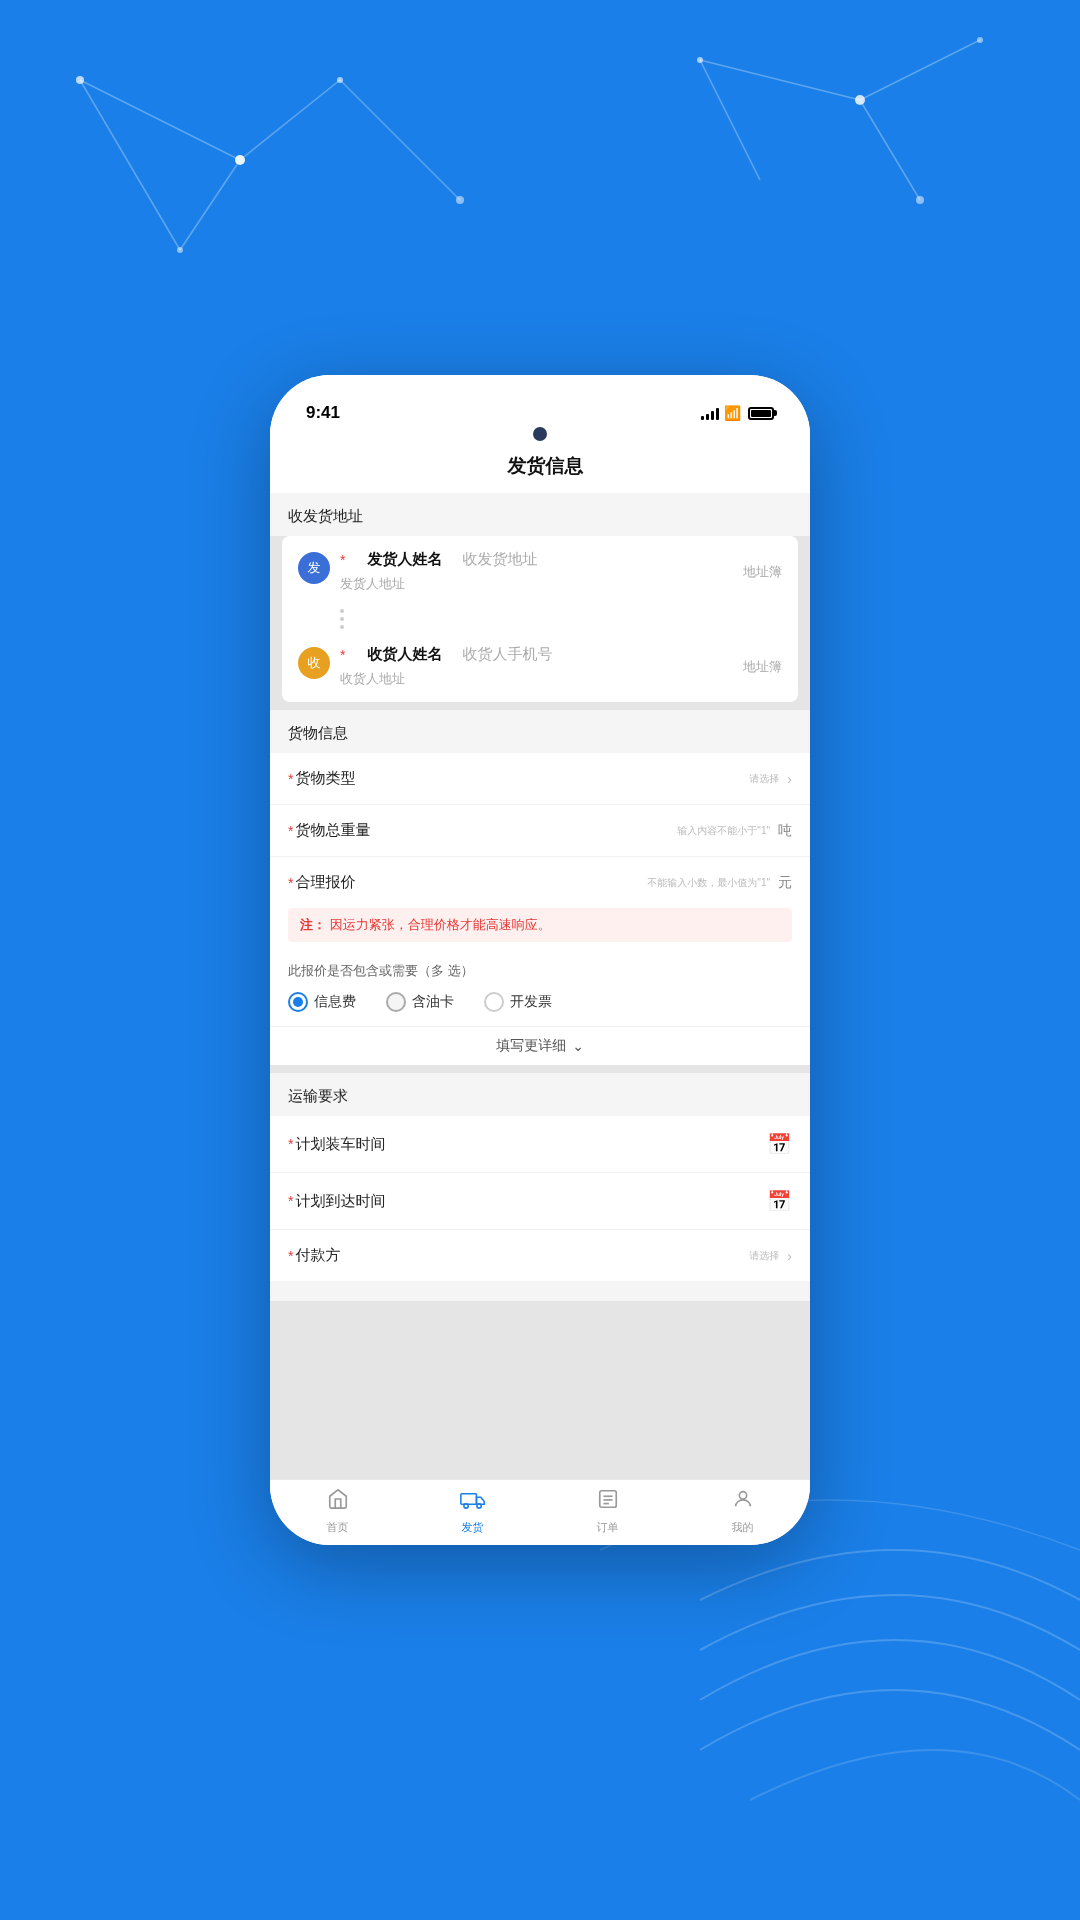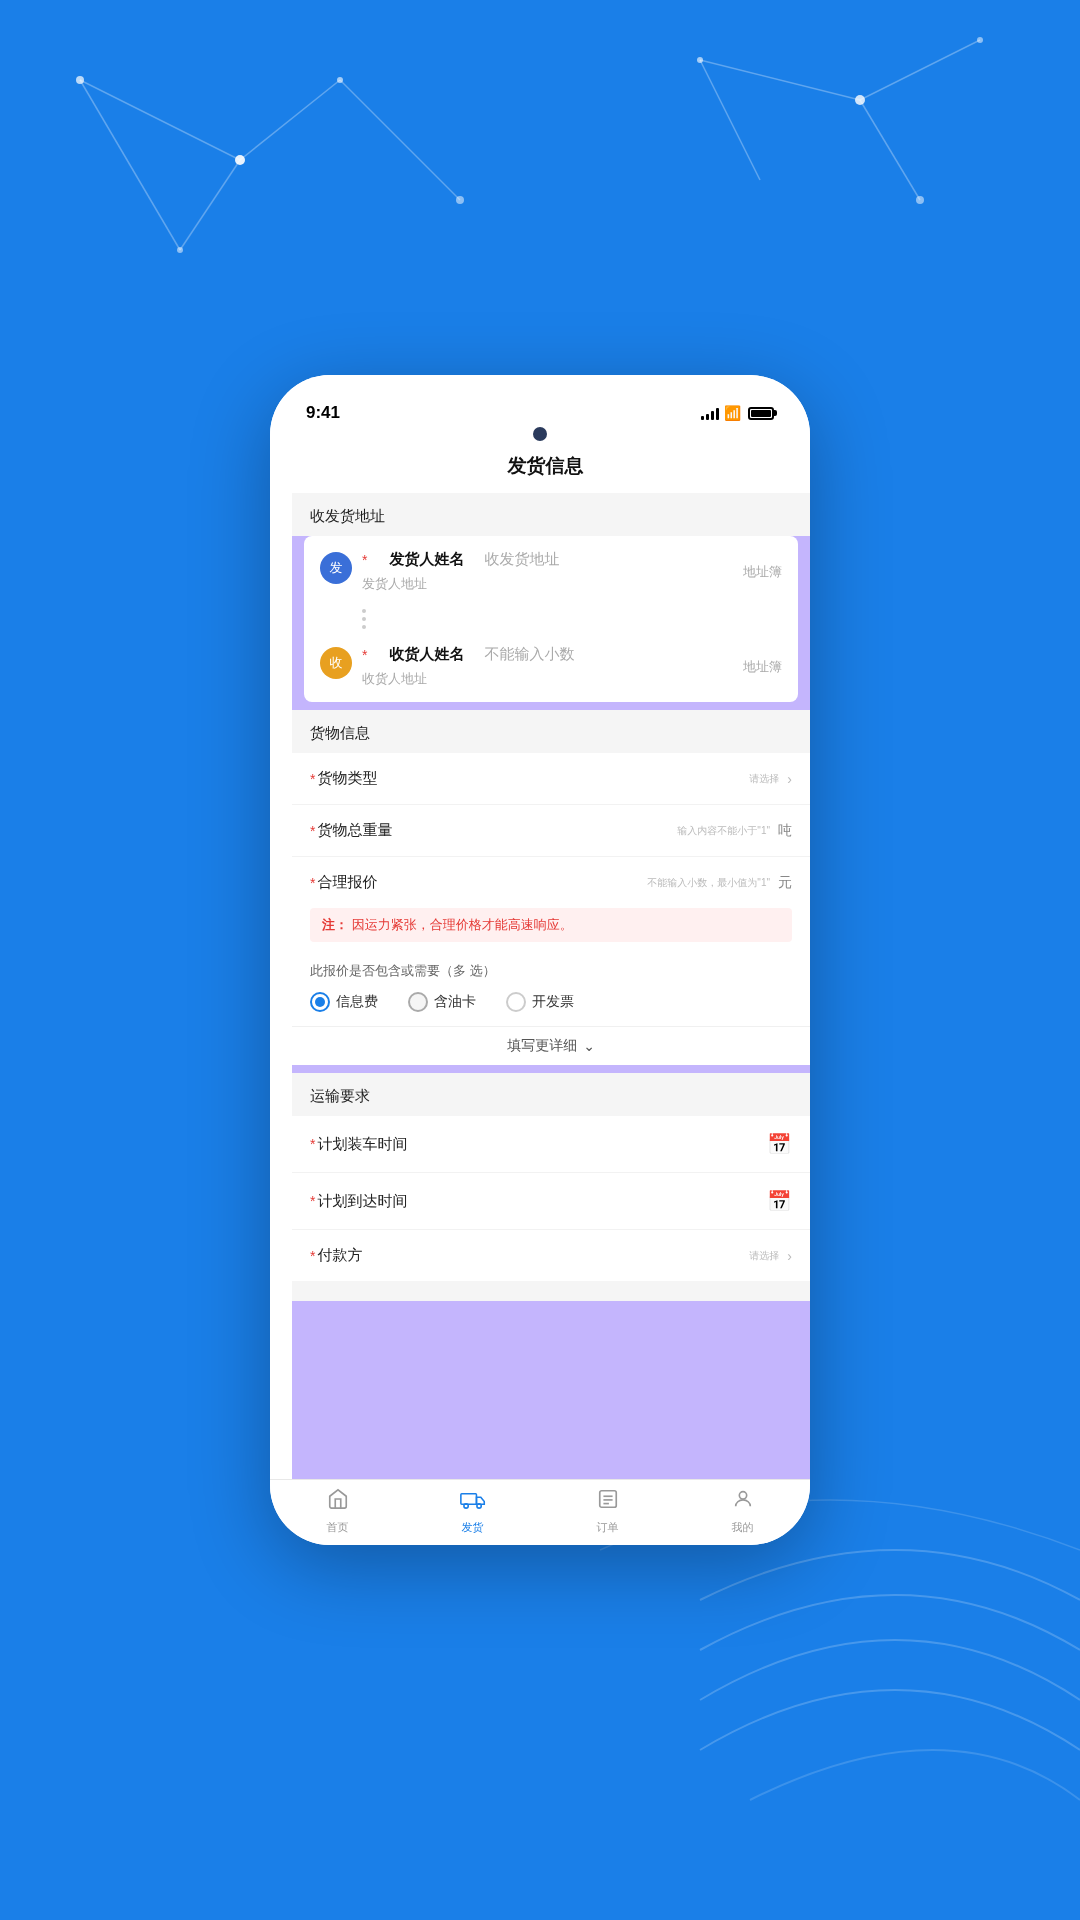--- a/index.html
+++ b/index.html
@@ -115,24 +115,23 @@
       padding: 12px 0 14px;
       font-size: 19px;
       font-weight: 600;
       color: #111;
       background: white;
       flex-shrink: 0;
       margin-left: 11px;
     }
     .phone-body {
       flex: 1;
-      background: #c4b5fd;
+      background: #e5e5e5;
       overflow-y: auto;
       overflow-x: hidden;
-      margin-left: 22px;
     }
     .phone-body::-webkit-scrollbar { display: none; }
     .section-header {
       padding: 14px 18px 10px;
       font-size: 15px;
       font-weight: 500;
       color: #222;
       background: #f5f5f5;
     }
     .address-card {
@@ -411,21 +410,21 @@
           <div style="width:4px;height:4px;border-radius:50%;background:#ccc;"></div>
         </div>
       </div>
 
       <div class="address-row">
         <div class="avatar-circle avatar-receive">收</div>
         <div class="address-fields">
           <div class="address-main-row">
             <span class="required-star">*</span>
             <span class="address-field-name">收货人姓名</span>
-            <span class="address-field-phone">不能输入小数</span>
+            <span class="address-field-phone">收货人手机号</span>
           </div>
           <div class="address-field-addr">收货人地址</div>
         </div>
         <span class="address-book-btn">地址簿</span>
       </div>
     </div>
 
     <div class="section-header">货物信息</div>
 
     <div class="cargo-section-card" style="margin: 0 0 8px;">

